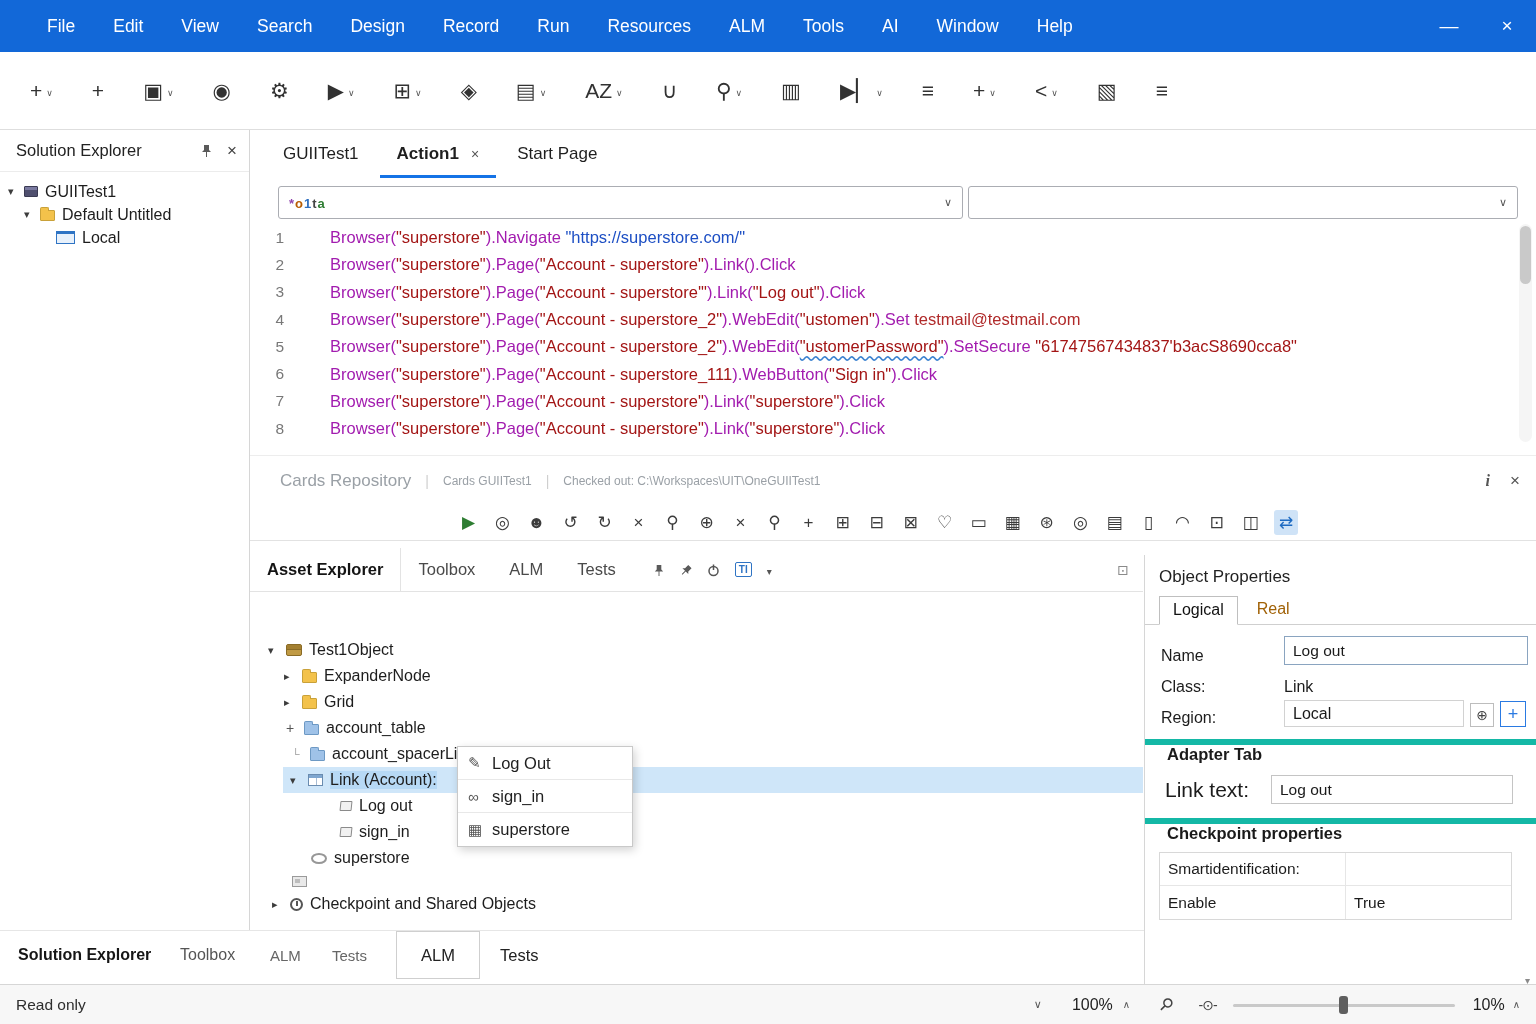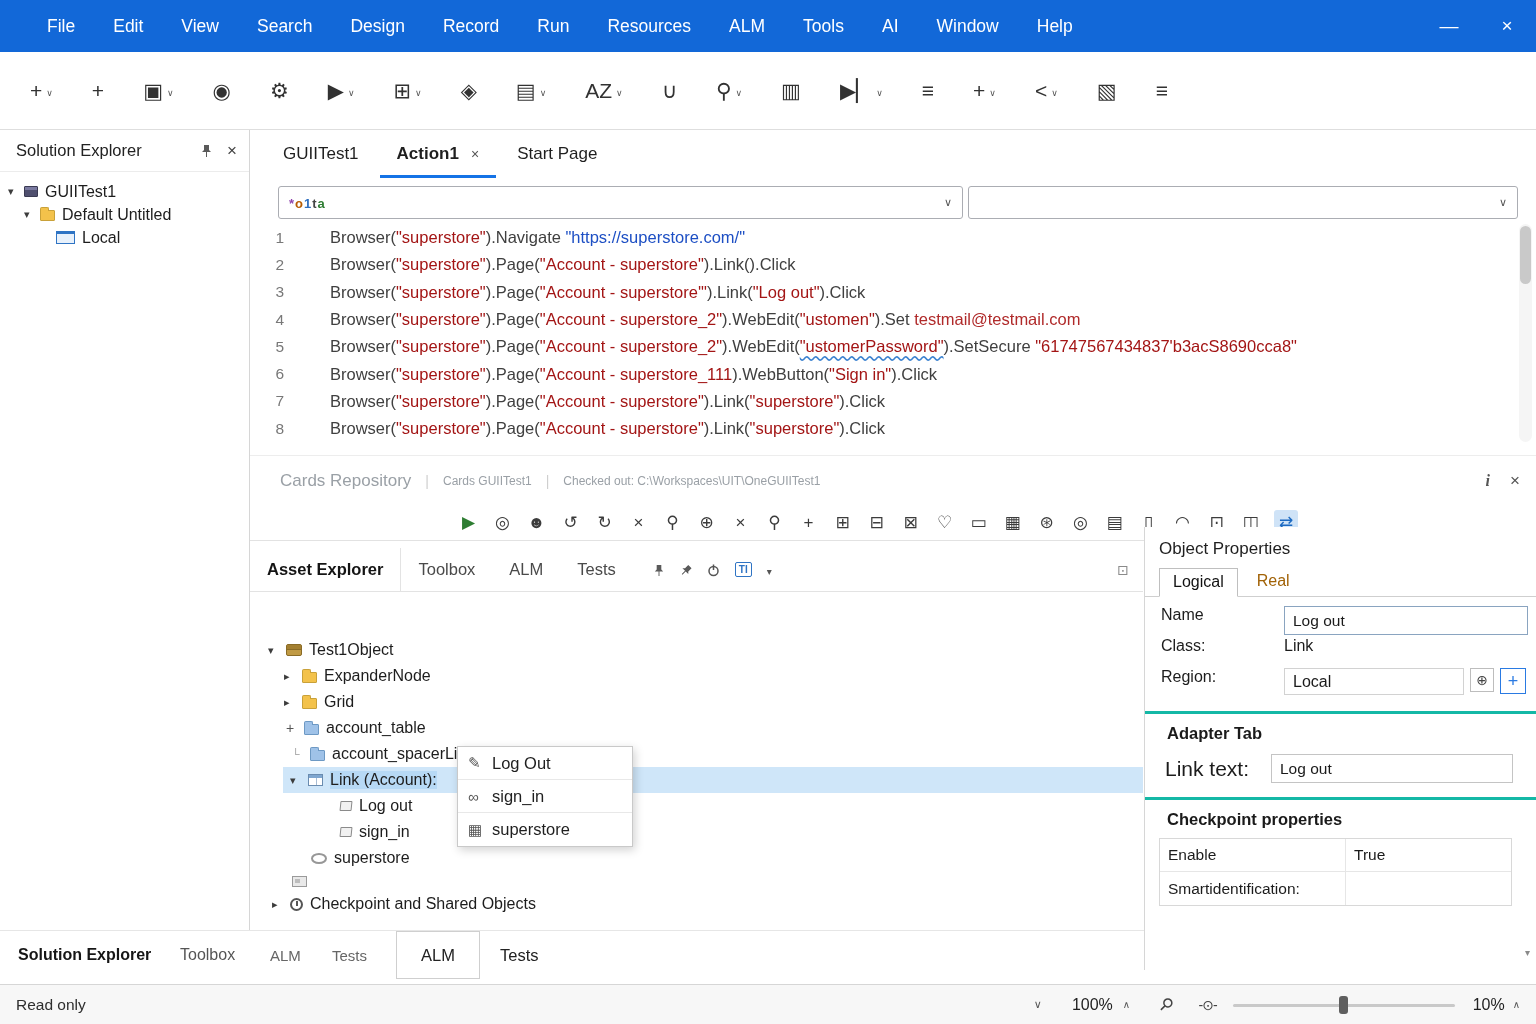--- a/index.html
+++ b/index.html
@@ -63,21 +63,21 @@
   .combo-row{display:flex;gap:5px;padding:8px 18px 5px 28px;align-items:center}
   .combo{height:33px;border:1px solid #abadb3;border-radius:3px;display:flex;align-items:center;padding:0 28px 0 10px;position:relative;background:#fff}
   .combo1{width:685px}
   .combo2{width:550px}
   .ccaret{position:absolute;right:10px;color:#555;font-size:11px}
   .cicon{font-size:13px;font-weight:700;margin-right:1px}
   .code-wrap{position:relative}
   .code-line{display:flex;height:27.3px;align-items:center;font-size:16.5px}
   .ln{width:46px;text-align:right;padding-right:12px;color:#787878;font-size:15.5px;flex:none}
   .ct{padding-left:34px;white-space:pre}
-  .ct .n{color:#404040}
+  .ct .n{color:#a21caf}
   .ct .s{color:#A31515}
   .ct .u{color:#1d4fc4}
   .ct .e{color:#b02a2a}
   .ct .sq{text-decoration:underline wavy #3b82d0;text-underline-offset:3px}
   .code-scroll{position:absolute;right:4px;top:0;width:13px;height:218px;background:#f5f5f5;border-radius:7px}
   .code-thumb{margin:2px 1px;height:58px;width:11px;background:#c9c9c9;border-radius:6px}
 
   
   .cards-bar{position:absolute;left:250px;top:455px;width:1286px;height:50px;display:flex;align-items:center;
     padding:0 16px 0 30px;border-top:1px solid #ededed;background:#fff}
@@ -113,36 +113,36 @@
   .ax-row.sel .lbl{background:#b7d9f5}
 
   
   .context-menu{position:absolute;left:457px;top:746px;width:176px;background:#fff;border:1px solid #c9c9c9;
     box-shadow:2px 3px 9px rgba(0,0,0,.18);z-index:20}
   .cm-item{display:flex;align-items:center;height:33px;padding-left:10px;font-size:16.5px;color:#1f1f1f;border-bottom:1px solid #e8e8e8}
   .cm-item:last-child{border-bottom:none}
   .cm-ic{width:24px;font-size:15px;color:#555}
 
   
-  .props-panel{position:absolute;left:1144px;top:527px;width:392px;height:443px;background:#fff;border-left:1px solid #d6d6d6}
+  .props-panel{position:absolute;left:1144px;top:555px;width:392px;height:443px;background:#fff;border-left:1px solid #d6d6d6}
   .pp-title{padding:12px 0 9px 14px;font-size:17px;color:#1f1f1f}
   .pp-tabs{display:flex;gap:6px;padding-left:14px;border-bottom:1px solid #cfcfcf}
   .ptab{padding:4px 13px 5px;font-size:16px;color:#a16207}
   .ptab.active{border:1px solid #bfbfbf;border-bottom:1px solid #fff;margin-bottom:-1px;color:#111;background:#fff}
   .pfields{padding-top:9px}
-  .prow{display:flex;align-items:flex-start;min-height:31px;padding-left:16px}
+  .prow{display:flex;align-items:flex-end;min-height:31px;padding-left:16px}
   .plabel{width:123px;font-size:16px;color:#1c1c1c;flex:none}
   .pinput{width:244px;height:29px;border:1px solid #8aa4c0;padding:0 8px;font-size:15.5px;
     font-family:"Liberation Sans",sans-serif;color:#1a1a1a}
   .pvalue{font-size:16px;color:#1c1c1c}
   .pfield{width:180px;height:27px;border:1px solid #d2d2d2;display:flex;align-items:center;padding-left:8px;font-size:16px}
   .pbtn{width:24px;height:24px;border:1px solid #bdbdbd;display:flex;align-items:center;justify-content:center;
     font-size:14px;color:#444;margin-left:6px}
   .pbtn.blue{border-color:#2a7ae2;color:#2a7ae2;font-size:18px;width:26px;height:26px}
-  .psec{margin-top:12px;border-top:3px solid #14b8a6;padding-top:10px}
+  .psec{margin-top:12px;border-top:6px solid #14b8a6;}
   .psec-title{font-size:16.5px;font-weight:700;color:#1a1a1a;padding-left:22px;margin-bottom:9px}
   .prow2{display:flex;align-items:center;height:33px;padding-left:20px}
   .plabel2{width:106px;font-size:21px;color:#1c1c1c;flex:none}
   .pbox{width:242px;height:29px;border:1px solid #c4c4c4;display:flex;align-items:center;padding-left:8px;font-size:15.5px}
   .ptable{margin:4px 24px 0 14px;border:1px solid #d8d8d8}
   .ptrow{display:flex;height:33px;border-bottom:1px solid #e6e6e6}
   .ptrow:last-child{border-bottom:none}
   .ptc1{width:186px;display:flex;align-items:center;padding-left:8px;font-size:15.5px;color:#1c1c1c;border-right:1px solid #e6e6e6;flex:none}
   .ptc2{flex:1;display:flex;align-items:center;padding-left:8px;font-size:15.5px}
   .pfoot{position:absolute;left:14px;right:26px;bottom:2px;height:33px;border:1px solid #d8d8d8;display:flex}
@@ -534,26 +534,26 @@
       <div class="psec-title">Adapter Tab</div>
       <div class="prow2">
         <span class="plabel2">Link text:</span>
         <span class="pbox">Log out</span>
       </div>
     </div>
     <div class="psec">
       <div class="psec-title">Checkpoint properties</div>
       <div class="ptable">
           <div class="ptrow">
+            <span class="ptc1">Smartidentification:</span>
+            <span class="ptc2"></span>
+          </div>
+          <div class="ptrow">
             <span class="ptc1">Enable</span>
             <span class="ptc2">True</span>
-          </div>
-          <div class="ptrow">
-            <span class="ptc1">Smartidentification:</span>
-            <span class="ptc2"></span>
           </div>
         </div>
     </div>
     <span class="pp-scroll">▾</span>
   </div>
 
   <div class="bottom-strip">
       <div class="btab active">Solution Explorer</div>
       <div class="btab plain">Toolbox</div>
       <div class="btab small1">ALM</div>

